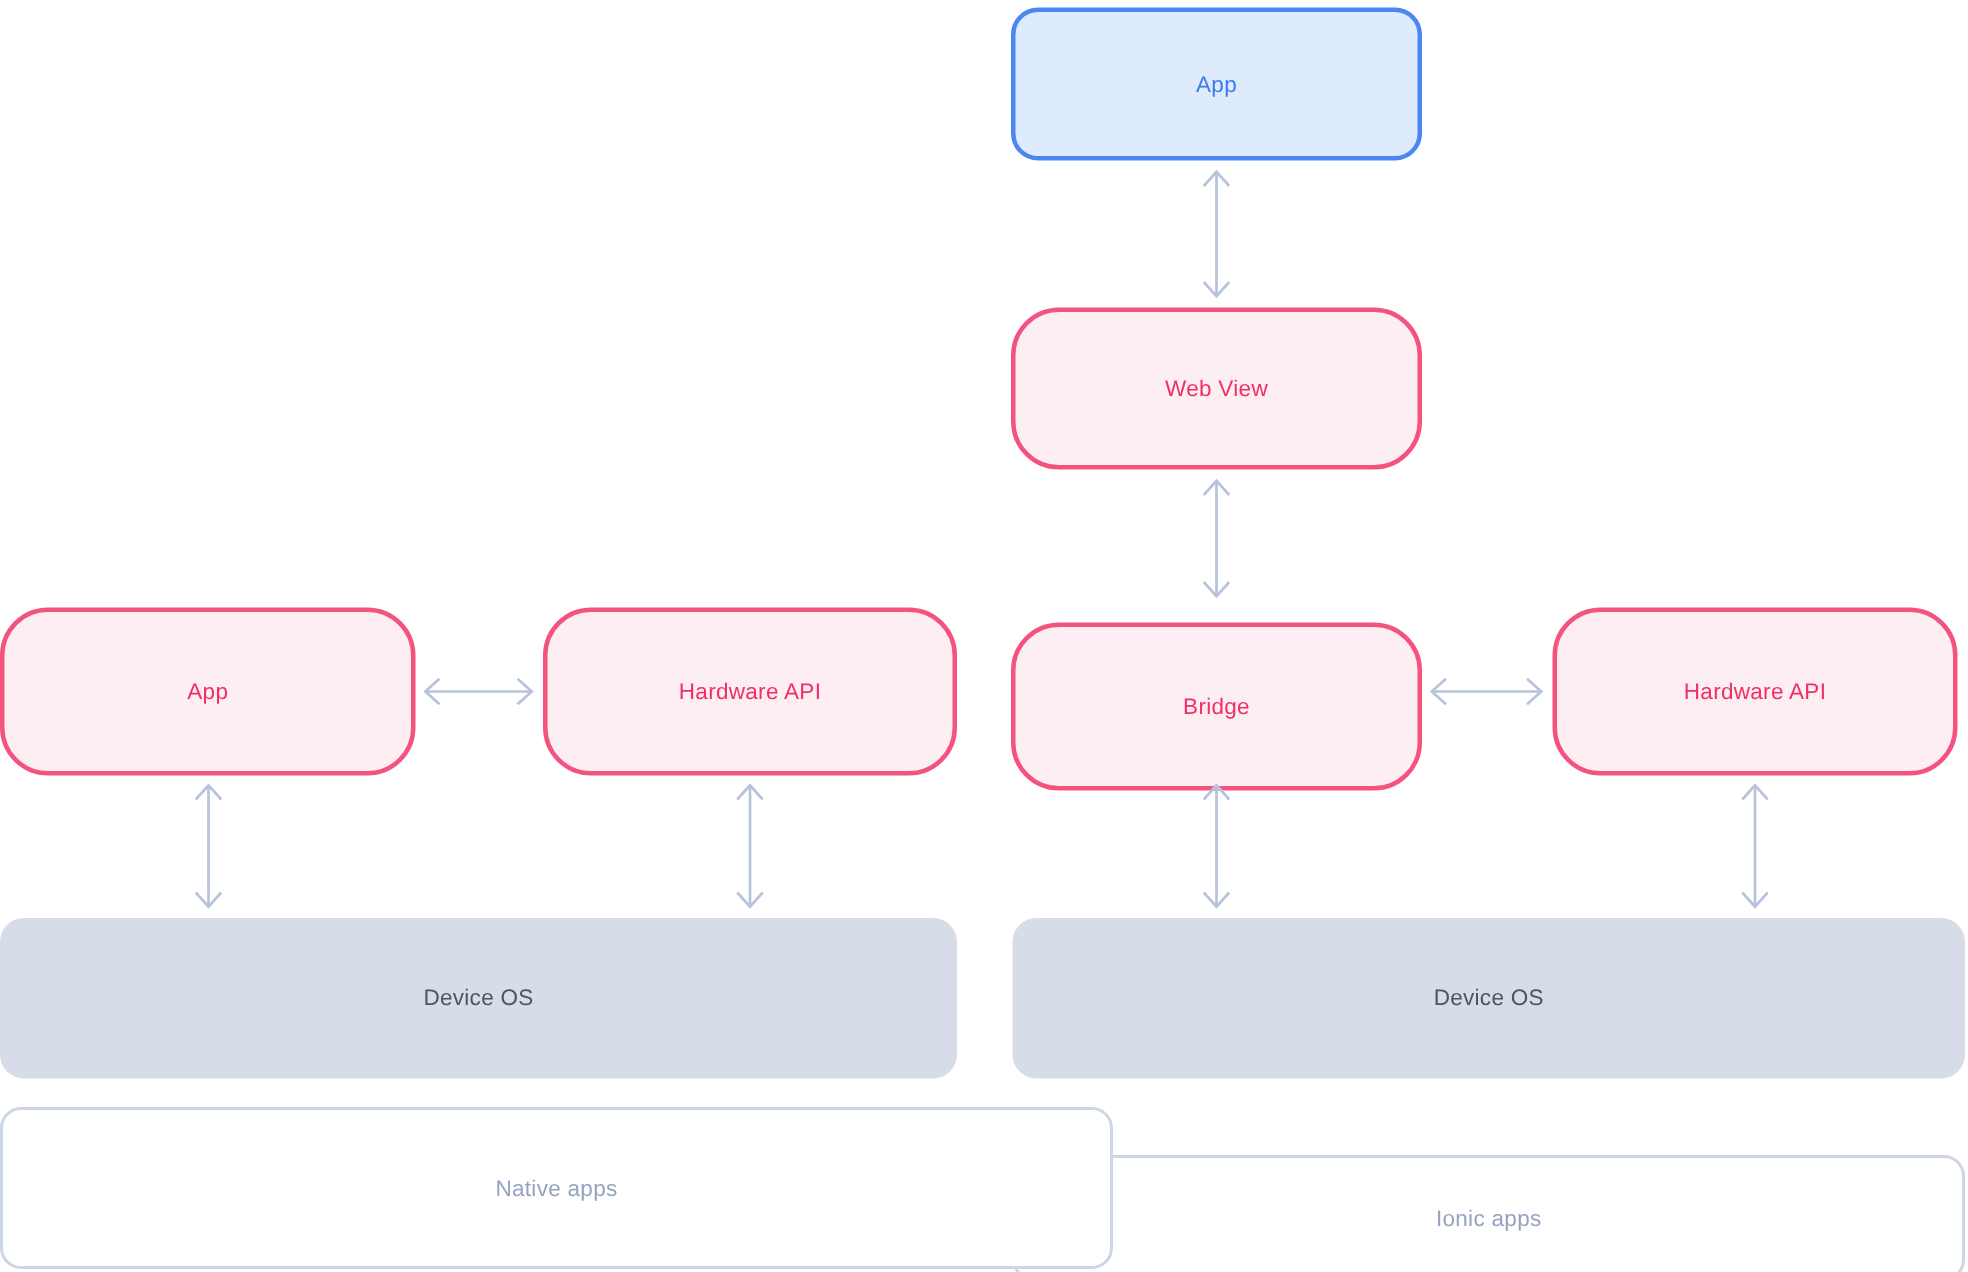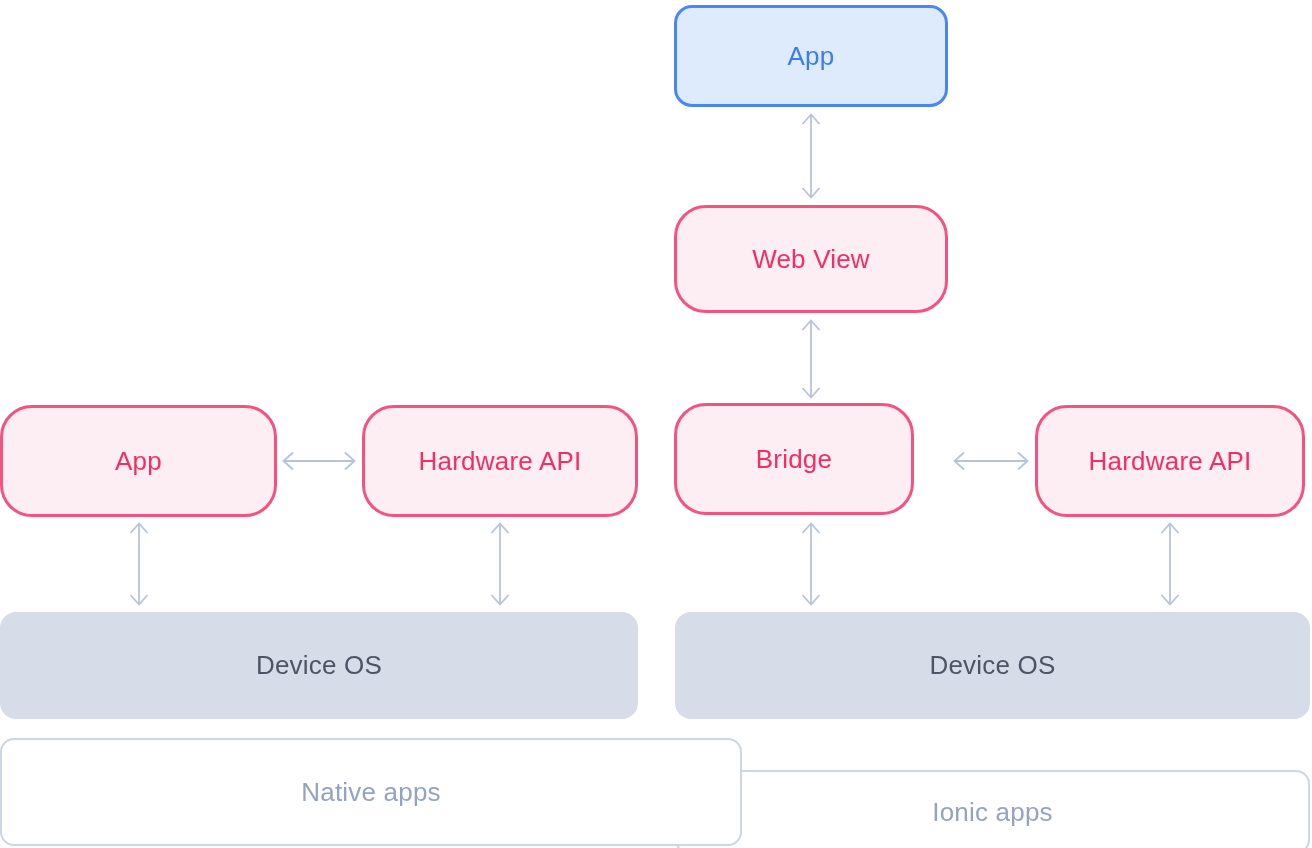--- a/index.html
+++ b/index.html
@@ -35,21 +35,21 @@
     line-height: 22px;
   }
 
   
   .box {
     position: absolute;
     box-sizing: border-box;
     display: flex;
     align-items: center;
     justify-content: center;
-    font-size: 26px;
+    font-size: 15px;
     letter-spacing: 0.2px;
   }
   .pink {
     background: var(--pink_fill);
     border: 3px solid var(--pink_border);
     color: var(--pink_text);
     border-radius: 32px;
   }
   .blue {
     background: var(--blue_fill);
@@ -66,21 +66,21 @@
   .outline {
     background: #ffffff;
     border: 2px solid var(--outline_border);
     color: var(--outline_text);
     border-radius: 14px;
   }
 
   
   .app-ionic      { left: 674px;  top: 5px;   width: 274px; height: 102px; }
   .web-view       { left: 674px;  top: 205px; width: 274px; height: 108px; }
-  .bridge         { left: 674px;  top: 403px; width: 240px; height: 112px; }
+  .bridge         { left: 674px;  top: 415px; width: 274px; height: 112px; }
   .hw-ionic       { left: 1035px; top: 405px; width: 270px; height: 112px; }
   .app-native     { left: 0px;    top: 405px; width: 277px; height: 112px; }
   .hw-native      { left: 362px;  top: 405px; width: 276px; height: 112px; }
   .os-native      { left: 0px;    top: 612px; width: 638px; height: 107px; }
   .os-ionic       { left: 675px;  top: 612px; width: 635px; height: 107px; }
   .caption-native { left: 0px;    top: 738px; width: 742px; height: 108px; }
   .caption-ionic  { left: 675px;  top: 738px; width: 635px; height: 84px; margin-top: 32px; }
 
   
   .arrow { position: absolute; }

